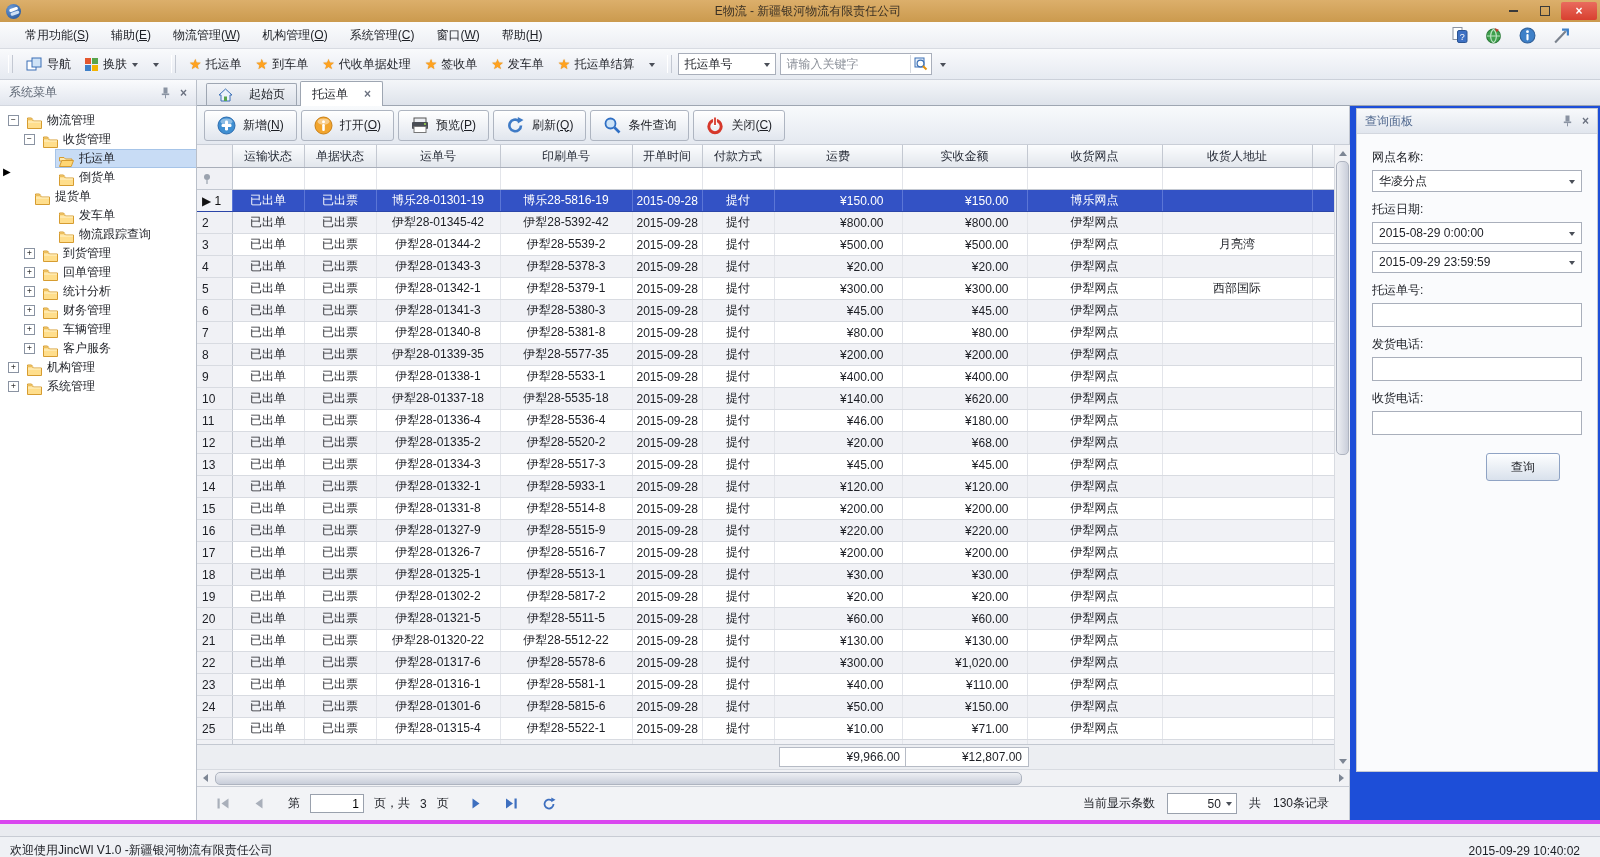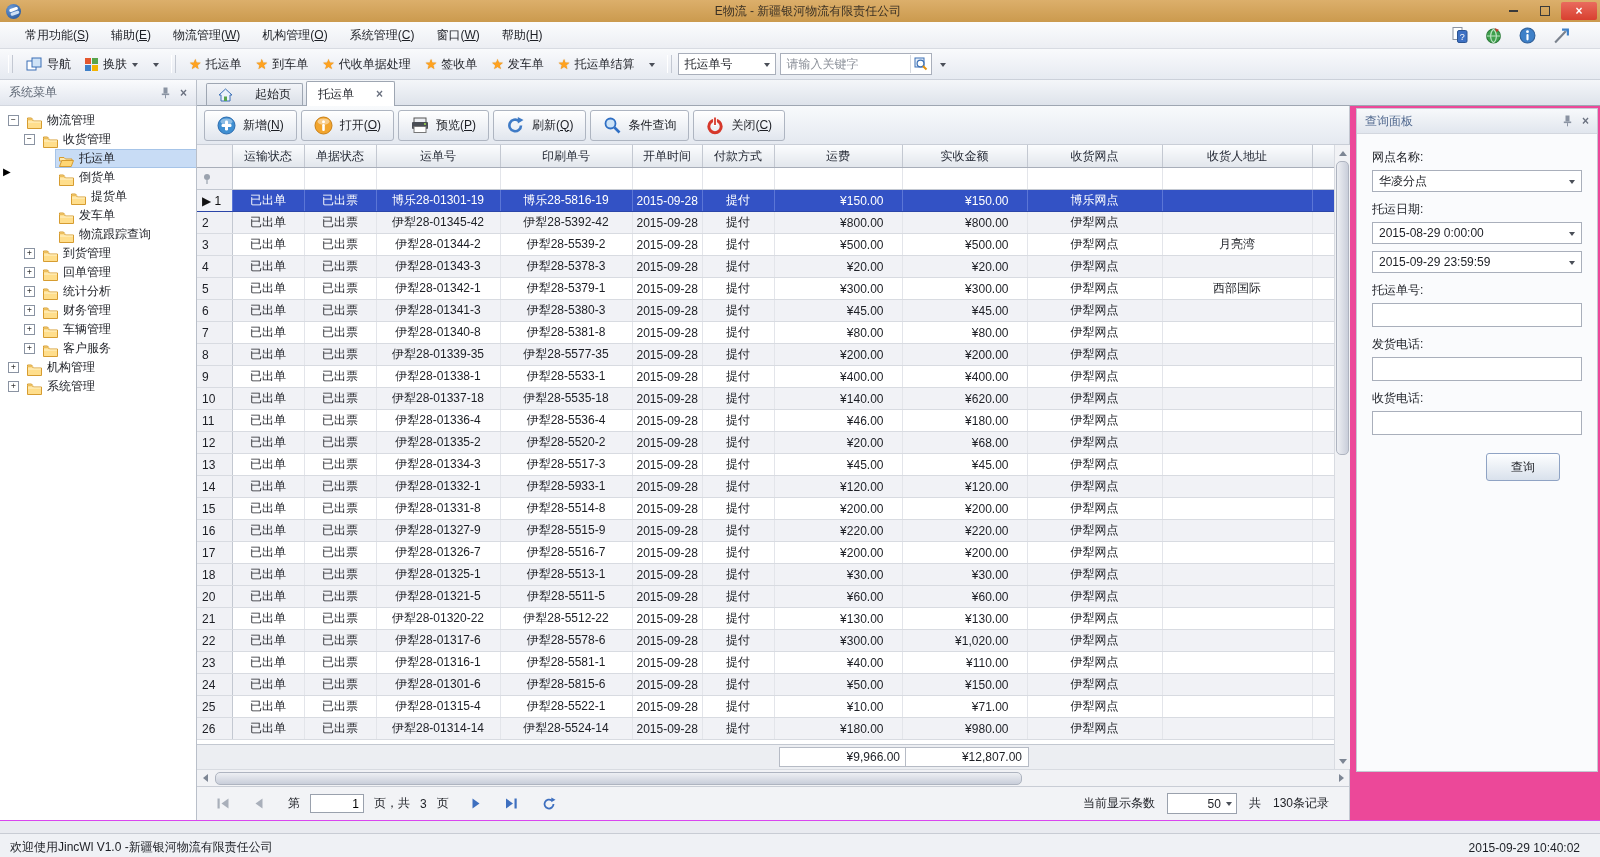--- a/index.html
+++ b/index.html
@@ -32,36 +32,36 @@
   .star{color:#FFA21F;text-shadow:0 0 1px #C87800;font-size:14px;line-height:12px}
   .dd{width:0;height:0;border:3.5px solid transparent;border-top:4px solid #4A4F58;margin-top:4px}
   .ovf{display:flex;flex-direction:column;align-items:center;width:14px;margin:0 4px}
   .combo{display:flex;align-items:center;justify-content:space-between;background:#fff;border:1px solid #A9AFBB;height:20px;width:86px;padding:0 5px;margin-right:4px}
   .search-box{display:flex;align-items:center;border:1px solid #A9AFBB;background:#fff;height:20px;width:150px}
   .search-box input{border:0;outline:0;flex:1;min-width:0;font:12px "Liberation Sans",sans-serif;padding:0 5px;background:transparent}
   .search-box input::placeholder{color:#8B9099}
   .sb-btn{width:20px;height:18px;border-left:1px solid #D5D9E0;display:flex;align-items:center;justify-content:center}
 
   
-  .main{height:740px;display:flex;flex:none;border-bottom:1px solid #d946ef;background:#ec4899}
+  .main{height:740px;display:flex;flex:none;border-bottom:4px solid #d946ef;background:#1d4ed8}
   .sidebar{width:196px;background:#fff;border-right:1px solid #B9BFC9;display:flex;flex-direction:column;position:relative}
   .side-header{height:25px;background:linear-gradient(#FAFBFD,#E2E6EE);border-bottom:1px solid #D3D7DF;display:flex;align-items:center;color:#5E6774;padding:0 9px;gap:10px}
   .side-title{flex:1}
   .hx{color:#6B7280;font-weight:bold;font-size:12px;line-height:12px}
   .tree{flex:1;padding-top:5px;overflow:hidden}
   .tree-row{display:flex;align-items:center;height:19px;white-space:nowrap}
   .expander{width:9px;height:9px;border:1px solid #8A93A2;background:#fff;color:#333;font:8px/7px "DejaVu Sans Mono",monospace;text-align:center;margin-right:5px;flex:none}
   .expander.none{visibility:hidden}
   .node-box{display:flex;align-items:flex-end;gap:5px;flex:1;height:17px;padding:0 3px}
   .tree-row.sel .node-box{background:#C8DCF5;outline:1px solid #A6C4E8}
   .dock-arrow{position:absolute;left:3px;top:86px;font-size:10px;color:#000}
 
   .center{flex:1;display:flex;flex-direction:column;min-width:0}
   .tabbar{height:25px;background:linear-gradient(#F4F6F9,#DEE3EB);border-bottom:1px solid #9EA6B2;display:flex;align-items:flex-end;padding-left:9px;flex:none}
-  .tab{display:flex;align-items:center;gap:22px;padding:0 11px;height:21px;border:1px solid #9EA6B2;border-bottom:none;background:linear-gradient(#F2F4F8,#DBE0E8);margin-right:3px;border-radius:2px 2px 0 0}
+  .tab{display:flex;align-items:center;gap:16px;padding:0 11px;height:21px;border:1px solid #9EA6B2;border-bottom:none;background:linear-gradient(#F2F4F8,#DBE0E8);margin-right:3px;border-radius:2px 2px 0 0}
   .tab.active{background:#fff;height:24px;margin-bottom:-1px}
 
   .content-row{flex:1;display:flex;min-height:0}
   .grid-col{width:1152px;display:flex;flex-direction:column;background:#fff;border-right:1px solid #C2C7D0;flex:none}
   .actionbar{height:38px;background:linear-gradient(#F8FAFC,#E5E9F0);border-bottom:1px solid #C9CED7;display:flex;align-items:center;padding:0 7px;gap:4px;flex:none}
   .act-btn{display:flex;align-items:center;gap:7px;height:29px;padding:0 12px;border:1px solid #AEB5C1;border-radius:3px;background:linear-gradient(#FFFFFF,#E1E6EE);box-shadow:inset 0 1px 0 #fff}
 
   .grid-body{flex:1;display:flex;min-height:0}
   .grid-main{width:1137px;display:flex;flex-direction:column;min-height:0;flex:none}
   .gtable-wrap{flex:1;overflow:hidden}
@@ -313,21 +313,21 @@
             <span>
               <svg width="15" height="12" viewBox="0 0 15 12">
                 <path d="M0.5 2.5 L5 2.5 L6.5 4 L14.5 4 L14.5 11.5 L0.5 11.5 Z" fill="#FFDE8C" stroke="#D69C30"></path>
                 <path d="M0.5 2.5 L0.5 1 L4.5 1 L5.8 2.5" fill="#FFDE8C" stroke="#D69C30"></path>
                 <path d="M1 5 H14" stroke="#FFF3CE"></path>
               </svg>
             </span>
             <span class="tree-label">倒货单</span>
           </span>
         </div>
-        <div class="tree-row" style="padding-left: 52px;">
+        <div class="tree-row" style="padding-left: 16px;">
           <span class="expander none"></span>
           <span class="node-box">
             <span>
               <svg width="15" height="12" viewBox="0 0 15 12">
                 <path d="M0.5 2.5 L5 2.5 L6.5 4 L14.5 4 L14.5 11.5 L0.5 11.5 Z" fill="#FFDE8C" stroke="#D69C30"></path>
                 <path d="M0.5 2.5 L0.5 1 L4.5 1 L5.8 2.5" fill="#FFDE8C" stroke="#D69C30"></path>
                 <path d="M1 5 H14" stroke="#FFF3CE"></path>
               </svg>
             </span>
             <span class="tree-label">提货单</span>
@@ -849,20 +849,34 @@
                       <td class="c">伊犁28-01325-1</td>
                       <td class="c">伊犁28-5513-1</td>
                       <td class="c">2015-09-28</td>
                       <td class="c">提付</td>
                       <td class="r">¥30.00</td>
                       <td class="r">¥30.00</td>
                       <td class="c">伊犁网点</td>
                       <td class="c"></td>
                       <td></td>
                     </tr>
+                    <tr>
+                      <td class="rowhead">19</td>
+                      <td class="c">已出单</td>
+                      <td class="c">已出票</td>
+                      <td class="c">伊犁28-01302-2</td>
+                      <td class="c">伊犁28-5817-2</td>
+                      <td class="c">2015-09-28</td>
+                      <td class="c">提付</td>
+                      <td class="r">¥20.00</td>
+                      <td class="r">¥20.00</td>
+                      <td class="c">伊犁网点</td>
+                      <td class="c"></td>
+                      <td></td>
+                    </tr>
                     <tr class="even">
                       <td class="rowhead">20</td>
                       <td class="c">已出单</td>
                       <td class="c">已出票</td>
                       <td class="c">伊犁28-01321-5</td>
                       <td class="c">伊犁28-5511-5</td>
                       <td class="c">2015-09-28</td>
                       <td class="c">提付</td>
                       <td class="r">¥60.00</td>
                       <td class="r">¥60.00</td>

